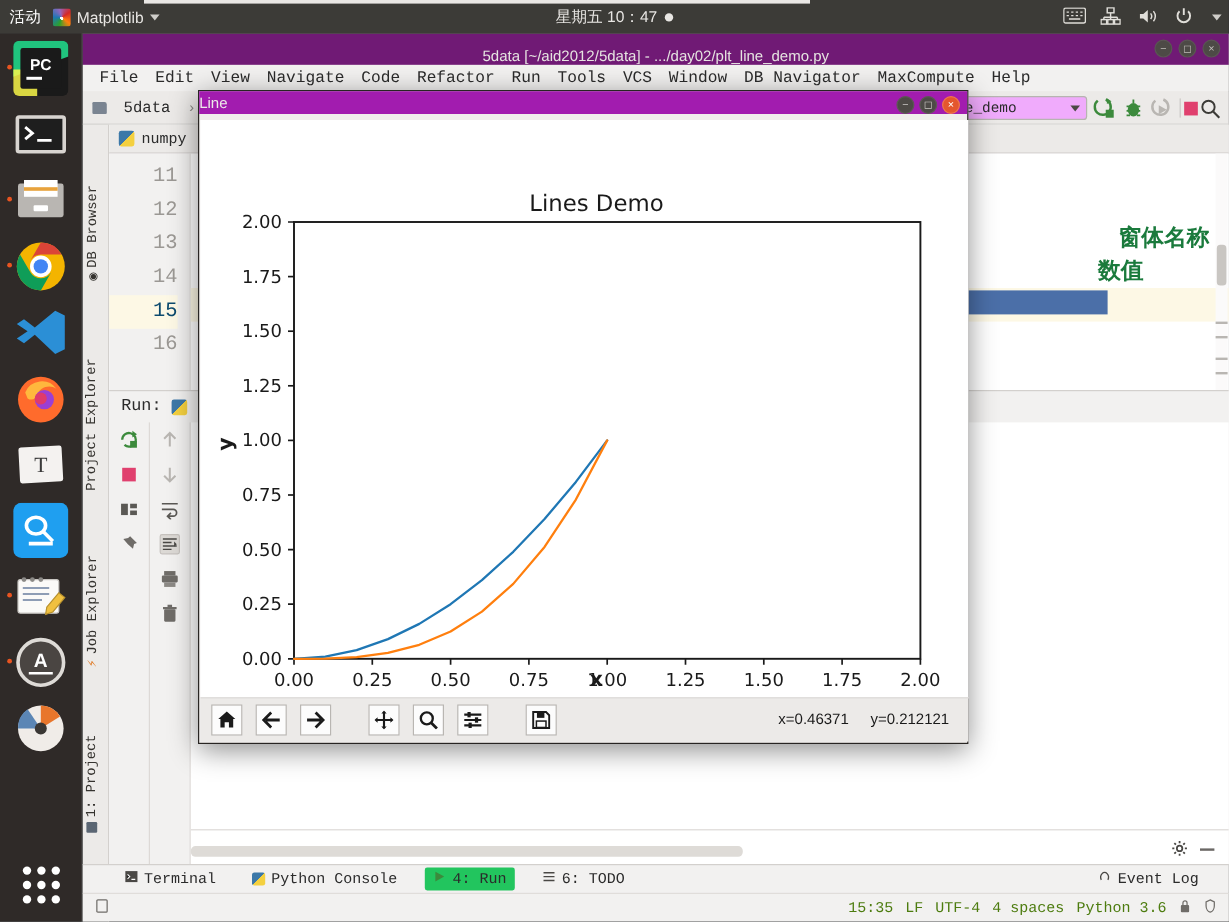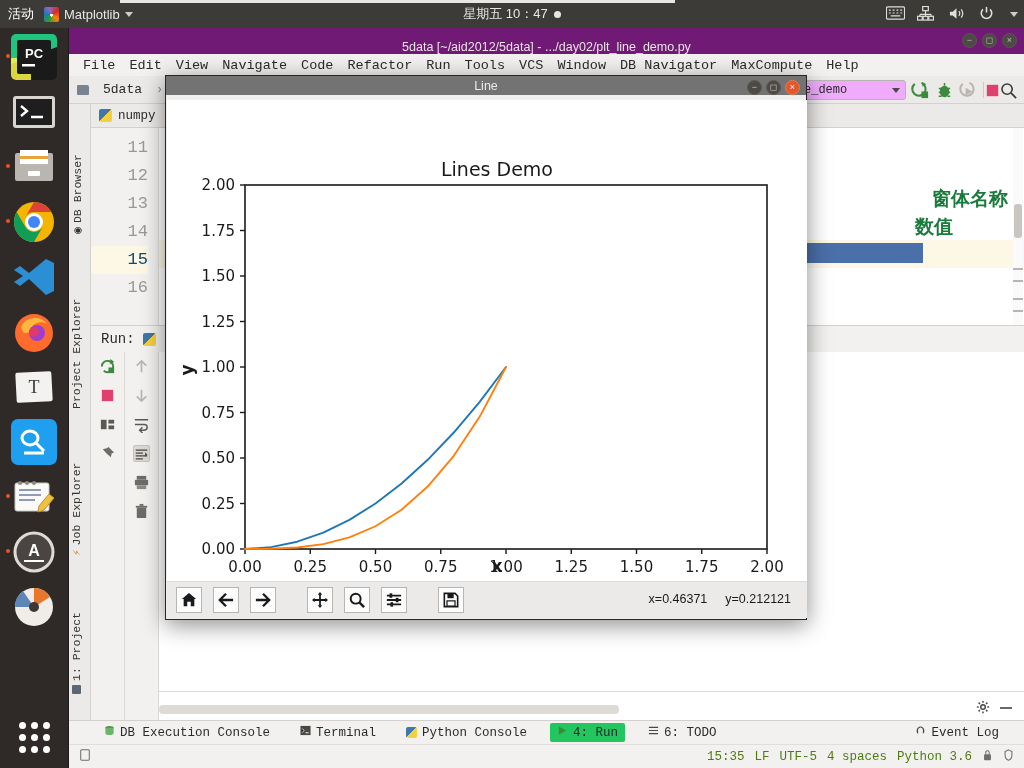--- a/index.html
+++ b/index.html
@@ -205,22 +205,22 @@
   }
   .statusbar2 .spacer { flex: 1; }
 
   
   .mplwin {
     position: absolute; left: 165px; top: 75px; width: 642px; height: 545px;
     background: #f0eeec; border: 1px solid #282523;
     box-shadow: 0 5px 22px rgba(0,0,0,.45);
   }
   .mpl-title {
-    height: 19px; background: #737373; color: #eceae8;
-    display: flex; align-items: center; justify-content: center;
+    height: 19px; background: #a21caf; color: #eceae8;
+    display: flex; align-items: center; justify-content: flex-start;
     font-size: 12.5px; position: relative;
   }
   .mpl-title .wbtns { position: absolute; right: 6px; top: 4px; display: flex; gap: 4px; }
   .wbtn-r { width: 15px; height: 15px; border-radius: 50%;
             background: #4d4a46; border: 1px solid #5d5955;
             display:flex;align-items:center;justify-content:center;color:#c8c5c1;font-size:9px;line-height:1;}
   .wbtn-close { background: #e4572e; border-color: #f0774d; color: #ffffff; }
   .mpl-canvas { position: absolute; left: 1px; top: 24px; width: 640px; height: 482px; background: #ffffff; }
   .mpl-toolbar {
     position: absolute; left: 1px; bottom: 1px; width: 640px; height: 37px;
@@ -456,29 +456,20 @@
             <path d="M8 1v2M8 13v2M1 8h2M13 8h2M3 3l1.5 1.5M11.5 11.5L13 13M13 3l-1.5 1.5M4.5 11.5L3 13" stroke="#4a4845" stroke-width="1.7"></path>
           </svg>
       </span>
       <div class="con-min"></div>
     </div>
 
     <div class="statusbar1">
       <div class="sbitem">
         <span>
           <svg viewBox="0 0 12 12" width="11" height="11">
-              <ellipse cx="6" cy="3" rx="4.5" ry="2" fill="#4a8f4a"></ellipse>
-              <path d="M1.5 3v6c0 1.1 2 2 4.5 2s4.5-.9 4.5-2V3" fill="#6bb56b"></path>
-            </svg>
-        </span>
-        <span>DB Execution Console</span>
-      </div>
-      <div class="sbitem">
-        <span>
-          <svg viewBox="0 0 12 12" width="11" height="11">
               <rect x="0.5" y="1" width="11" height="10" fill="#4a4845"></rect>
               <path d="M2.5 4l2 2-2 2M6 8.5h3.5" stroke="#ffffff" stroke-width="1"></path>
             </svg>
         </span>
         <span>Terminal</span>
       </div>
       <div class="sbitem">
         <span class="py-ico" style="width:11px;height:11px"></span>
         <span>Python Console</span>
       </div>
@@ -511,21 +502,21 @@
 
     <div class="statusbar2">
       <span>
         <svg viewBox="0 0 14 14" width="12" height="12">
             <rect x="2" y="1" width="10" height="12" rx="1" fill="none" stroke="#6f6c68" stroke-width="1.2"></rect>
           </svg>
       </span>
       <span class="spacer"></span>
       <span>15:35</span>
       <span>LF</span>
-      <span>UTF-5</span>
+      <span>UTF-4</span>
       <span>4 spaces</span>
       <span>Python 3.6</span>
       <span>
         <svg viewBox="0 0 12 14" width="11" height="12">
             <rect x="2" y="6" width="8" height="7" rx="1" fill="#6f6c68"></rect>
             <path d="M4 6V4a2 2 0 0 1 4 0v2" fill="none" stroke="#6f6c68" stroke-width="1.2"></path>
           </svg>
       </span>
       <span>
         <svg viewBox="0 0 12 14" width="11" height="12">

